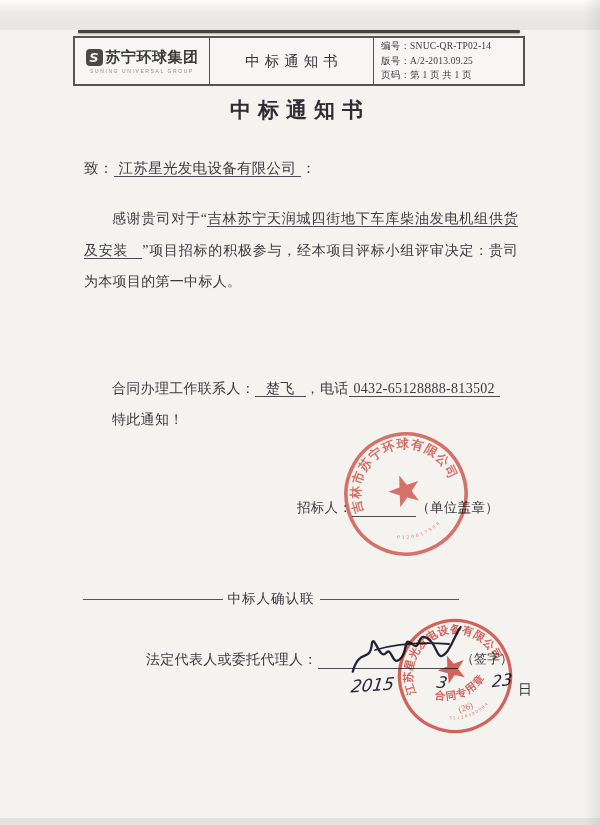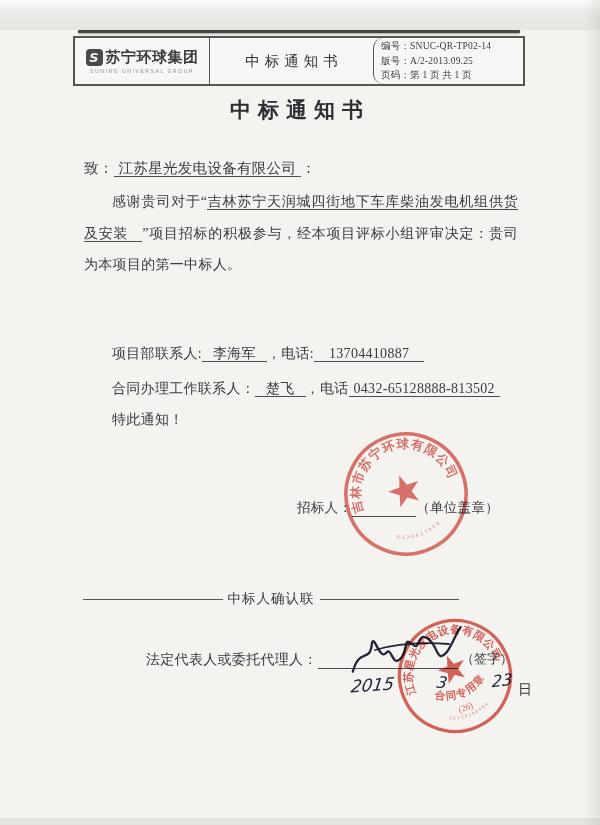--- a/index.html
+++ b/index.html
@@ -31,29 +31,29 @@
   .logo-row { display:flex; align-items:center; gap:3px; }
   .logo-mark { width:17px; height:17px; background:#4a4946; border-radius:4px;
     color:#f4f3f0; display:flex; align-items:center; justify-content:center;
     font:italic bold 13px "DejaVu Sans","Liberation Sans",sans-serif; }
   .logo-text { font:bold 15px "Liberation Sans","DejaVu Sans",sans-serif;
     color:#3d3c39; letter-spacing:0.5px; white-space:nowrap; }
   .logo-sub { font-family:"Liberation Sans","DejaVu Sans",sans-serif; font-size:5px;
     letter-spacing:1.6px; color:#8e8d8a; white-space:nowrap; }
   .hdr-title { font-size:14.5px; letter-spacing:5px; padding-left:5px; color:#34343a; }
   .hdr-meta { flex-direction:column; align-items:flex-start; justify-content:center;
-    padding-left:7px; font-size:9.5px; line-height:14.5px; color:#3b3b40; letter-spacing:0.2px;border-radius:10px; }
+    padding-left:7px; font-size:9.5px; line-height:14.5px; color:#3b3b40; letter-spacing:0.2px; }
   .hdr-meta-row { white-space:nowrap; }
 
   .doc-title { position:absolute; left:0; width:100%; top:96px; text-align:center;
     font-size:21px; font-weight:bold; letter-spacing:7px; color:#2d2d33; }
 
   .line { position:absolute; font-size:14px; color:#3a3a3f; letter-spacing:0.3px; white-space:nowrap; }
   .para { position:absolute; left:84px; width:434px; font-size:14px; line-height:31.5px;
-    text-align:justify; text-indent:2em; color:#3a3a3f; letter-spacing:0.3px; }
+    text-align:justify; text-indent:2em; color:#3a3a3f; letter-spacing:0.3px;margin-top:17px; }
   .u { border-bottom:1px solid #4c4c53; text-decoration:none; }
   .pad-sm { padding:0 11px; }
   .pad-md { padding:0 15px; }
   .pad-xs { padding:0 5px; }
   .blank-u { display:inline-block; border-bottom:1px solid #4c4c53; height:15px; vertical-align:bottom; }
 
   .divider { position:absolute; left:83px; top:590px; width:376px; display:flex;
     align-items:center; font-size:13.5px; color:#35353b; }
   .divider .dline { flex:1; height:1px; background:#53535a; }
   .divider .dtext { margin:0 5px; letter-spacing:1px; }
@@ -104,23 +104,20 @@
 
   <div class="line" style="left:84px; top:159px; font-size:14.5px;">
     <span>致：</span><span class="u pad-xs">江苏星光发电设备有限公司</span><span>：</span>
   </div>
 
   <div class="para" style="top:186px;">
     <span>感谢贵司对于“</span><span class="u" style="padding-right:14px;">吉林苏宁天润城四街地下车库柴油发电机组供货及安装</span><span>”项目招标的积极参与，经本项目评标小组评审决定：贵司为本项目的第一中标人。</span>
   </div>
 
 
-  <div class="line" style="left:112px; top:345px;">
-    <span>项目部联系人:</span><span class="u pad-sm">李海军</span><span>，电话:</span><span class="u pad-md">13704410887</span>
-  </div>
   <div class="line" style="left:112px; top:380px;">
     <span>合同办理工作联系人：</span><span class="u pad-sm">楚飞</span><span>，电话</span><span class="u pad-xs">0432-65128888-813502</span>
   </div>
   <div class="line" style="left:112px; top:411px;">特此通知！</div>
 
   <div class="line" style="left:297px; top:499px; font-size:13.5px;">
     <span>招标人：</span><span class="blank-u" style="width:64px;"></span><span>（单位盖章）</span>
   </div>
 
   <div class="divider">

